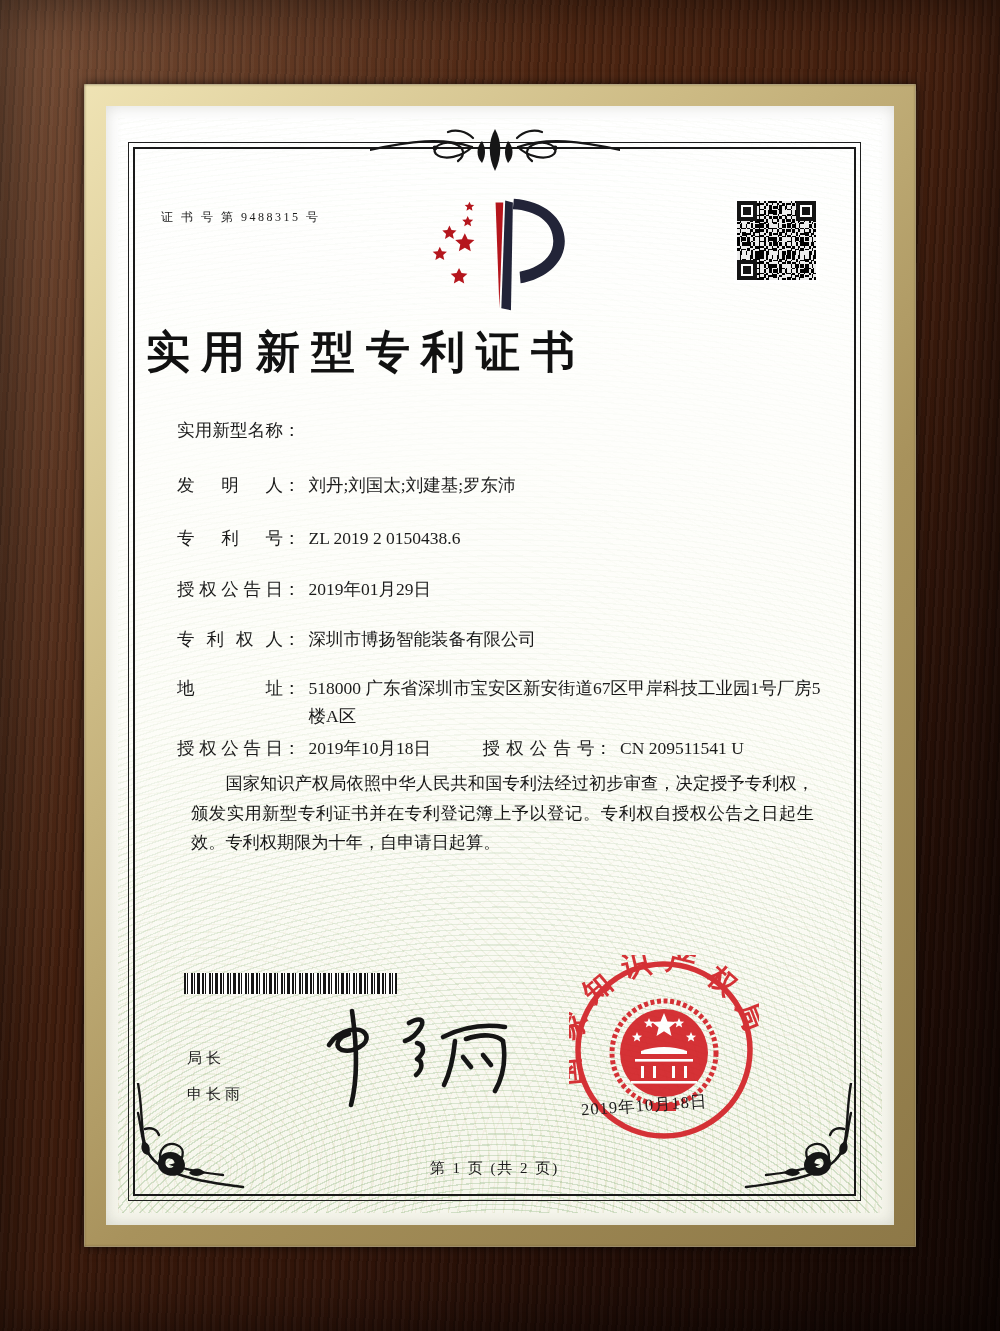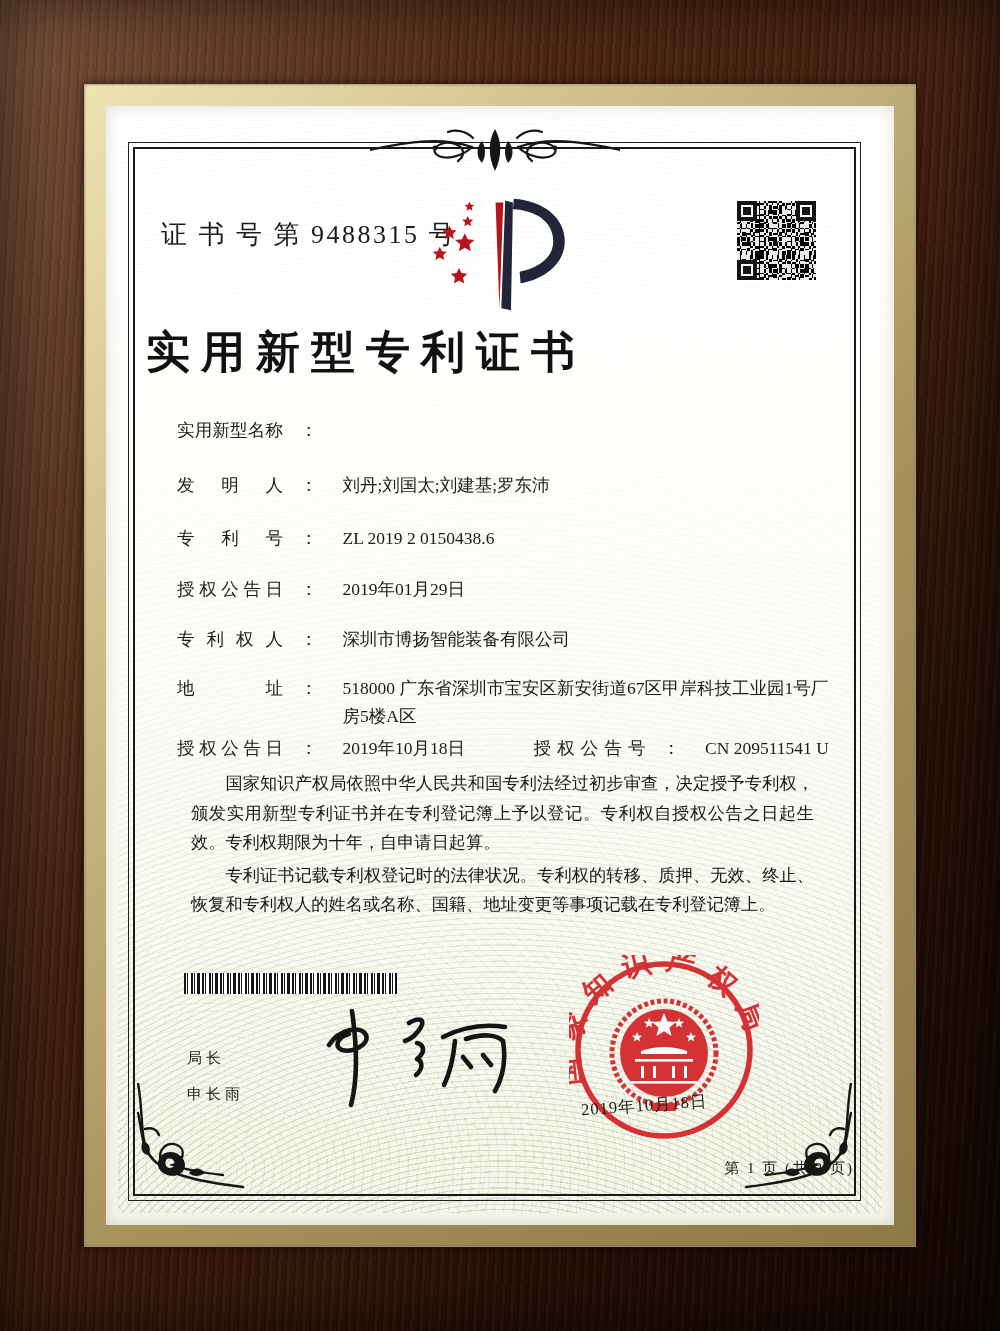--- a/index.html
+++ b/index.html
@@ -44,21 +44,21 @@
   .cert{
     position:absolute;left:27px;top:41px;right:38px;bottom:29px;
     border:2.5px solid #191919;
     outline:1px solid #1f1f1f;
     outline-offset:4px;
   }
   .flourish-top{position:absolute;top:-26px;left:50%;transform:translateX(-50%);}
   .flourish-bl{position:absolute;left:-4px;bottom:-4px;}
   .flourish-br{position:absolute;right:-4px;bottom:-4px;transform:scaleX(-1);}
   
-  .cert-no{position:absolute;left:26px;top:68px;font-size:26px;letter-spacing:2.5px;white-space:nowrap;}
+  .cert-no{position:absolute;left:26px;top:60px;font-size:12px;letter-spacing:2.5px;white-space:nowrap;}
   .logo{position:absolute;left:285px;top:42px;}
   .qr{
     position:absolute;left:599px;top:49px;width:85px;height:85px;background:#fff;
     padding:3px;box-sizing:border-box;
   }
   .qr-inner{
     position:relative;width:100%;height:100%;
     background:
       repeating-conic-gradient(#141414 0% 25%, #ffffff 0% 50%) 0 0/ 9px 9px;
   }
@@ -71,21 +71,21 @@
   .finder::after{content:"";position:absolute;inset:2px;background:#141414;}
   .finder.tl{left:0;top:0;}
   .finder.tr{right:0;top:0;}
   .finder.bl{left:0;bottom:0;}
   
   .title{
     position:absolute;top:174px;left:0;right:0;
     font-size:44px;font-weight:700;letter-spacing:11px;text-indent:11px;color:#111;
   }
   
-  .row{position:absolute;left:42px;right:22px;display:flex;align-items:flex-start;font-size:17.5px;line-height:1.62;gap:17px;}
+  .row{position:absolute;left:42px;right:22px;display:flex;align-items:flex-start;font-size:17.5px;line-height:1.62;}
   .lbl{display:inline-block;width:106px;text-align:justify;text-align-last:justify;flex:0 0 auto;}
   .colon{flex:0 0 auto;margin-right:8px;}
   .val{flex:1 1 auto;}
   .row2col .val1{flex:0 0 168px;}
   .row2col .lbl2{display:inline-block;width:112px;text-align:justify;text-align-last:justify;flex:0 0 auto;margin-left:6px;}
   
   .paras{position:absolute;left:56px;right:40px;top:620px;}
   .paras p{margin:0 0 3px 0;font-size:17.2px;line-height:1.72;text-indent:2em;text-align:justify;color:#161616;}
   
   .barcode{
@@ -95,21 +95,21 @@
       #151515 7px 9px,#fff 9px 10px,#151515 10px 11px,#fff 11px 13px,
       #151515 13px 16px,#fff 16px 18px);
   }
   .signer{position:absolute;left:52px;top:891px;font-size:15px;letter-spacing:4px;line-height:36px;}
   .signature{position:absolute;left:168px;top:850px;}
   .seal{position:absolute;left:434px;top:806px;}
   .seal-date{
     position:absolute;left:446px;top:944px;width:180px;
     font-size:16.5px;letter-spacing:1px;color:#1d1d1d;transform:rotate(-4deg);white-space:nowrap;
   }
-  .footer{position:absolute;left:0;right:0;top:1010px;text-align:right;font-size:15px;letter-spacing:2px;}
+  .footer{position:absolute;left:0;right:0;top:1010px;text-align:center;font-size:15px;letter-spacing:2px;}
 </style>
 </head>
 <body>
 
 <div class="frame"></div>
 <div class="gold-lip"></div>
 
 <div class="paper">
   <div class="guilloche"></div>
 
@@ -221,21 +221,20 @@
       <span class="lbl">授权公告日</span>
         <span class="colon">：</span>
       <span class="val val1">2019年10月18日</span>
       <span class="lbl2">授权公告号</span>
         <span class="colon">：</span>
       <span class="val">CN 209511541 U</span>
     </div>
 
     <div class="paras">
       <p>国家知识产权局依照中华人民共和国专利法经过初步审查，决定授予专利权，颁发实用新型专利证书并在专利登记簿上予以登记。专利权自授权公告之日起生效。专利权期限为十年，自申请日起算。</p>
-      <p>专利证书记载专利权登记时的法律状况。专利权的转移、质押、无效、终止、恢复和专利权人的姓名或名称、国籍、地址变更等事项记载在专利登记簿上。</p>
     </div>
 
     <div class="barcode"></div>
 
     <div class="signer">
       <div>局长</div>
       <div>申长雨</div>
     </div>
 
     <svg class="signature" width="215" height="115" viewBox="0 0 215 115">

